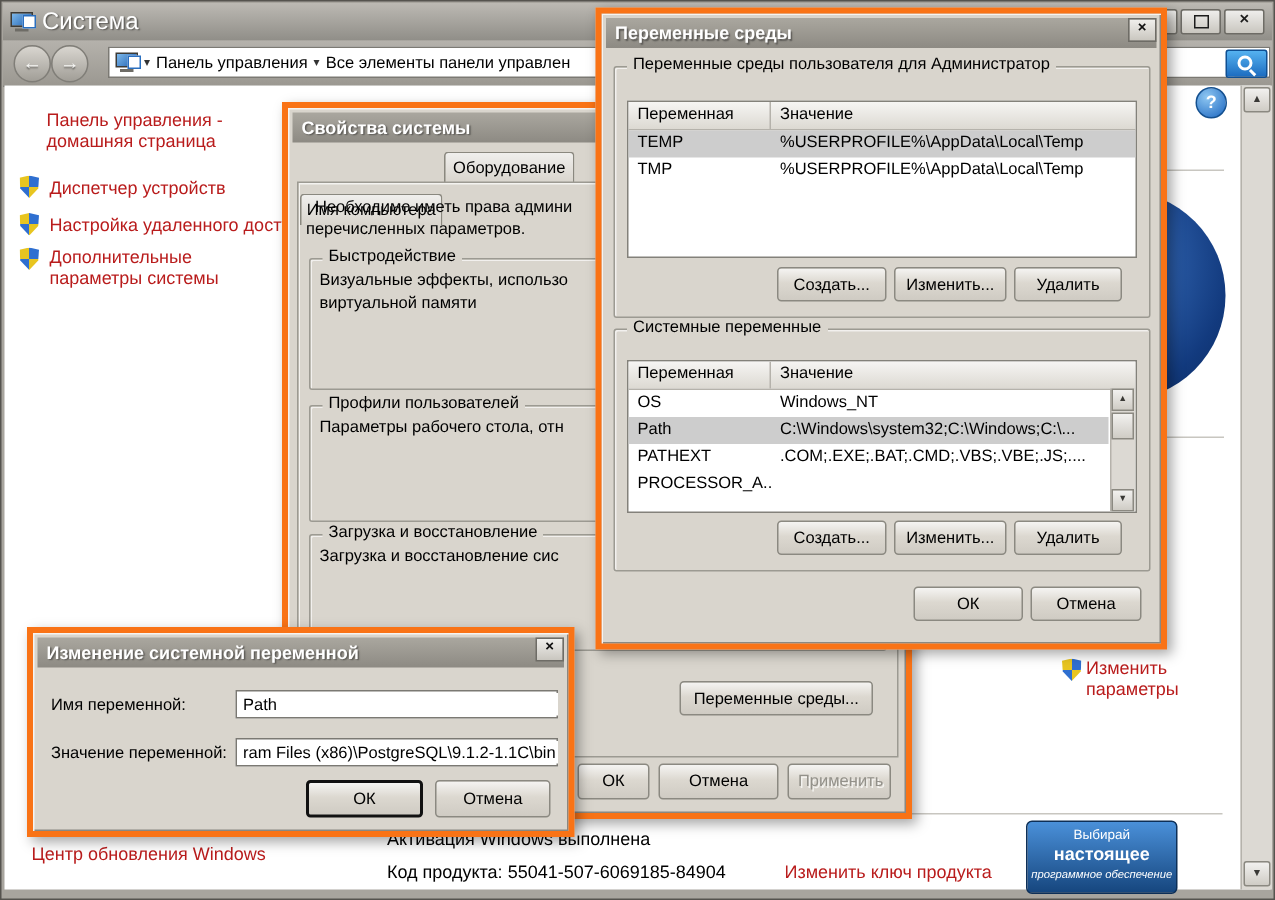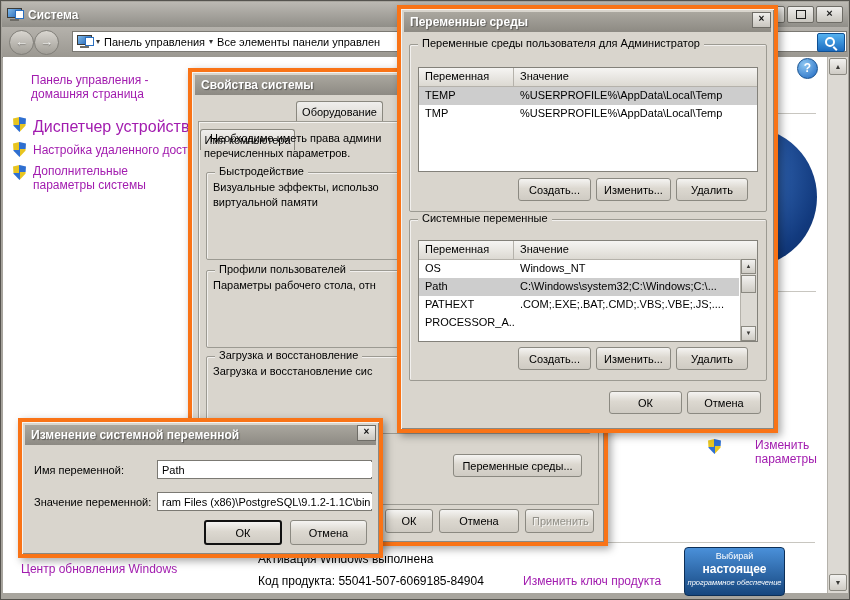--- a/index.html
+++ b/index.html
@@ -1,21 +1,21 @@
 <!DOCTYPE html>
 <html><head>
 <meta charset="utf-8">
 <style>
   html,body{margin:0;padding:0;background:#888;}
   .screen{position:relative;width:850px;height:600px;font-family:"Liberation Sans",sans-serif;font-size:11px;color:#000;overflow:hidden;background:#fff;}
   .abs{position:absolute;}
   
   .win{position:absolute;inset:0;background:#a8a59e;border:1px solid #55534e;}
   .titlebar{position:absolute;left:1px;top:1px;right:1px;height:25px;background:linear-gradient(#bcb9b3,#908e88);display:flex;align-items:center;}
-  .wtitle{color:#fff;font-weight:bold;font-size:12px;text-shadow:1px 1px 1px #5a5854;margin-left:6px;}
+  .wtitle{color:#fff;font-weight:normal;font-size:16px;text-shadow:1px 1px 1px #5a5854;margin-left:6px;}
   .winbtns{position:absolute;right:5px;top:4px;display:flex;gap:2px;}
   .wbtn{width:25px;height:15px;background:linear-gradient(#efeeec,#c9c6bf);border:1px solid #6e6c66;border-radius:2px;position:relative;text-align:center;line-height:13px;font-size:11px;font-weight:bold;color:#1c1c1c;}
   .glyph-min::after{content:"";position:absolute;left:7px;right:7px;bottom:3px;height:2px;background:#1c1c1c;}
   .glyph-max::after{content:"";position:absolute;left:8px;top:3px;width:8px;height:7px;border:1px solid #1c1c1c;}
   .monitor{position:relative;width:15px;height:13px;margin-left:5px;}
   .monitor .scr{position:absolute;left:0;top:0;right:0;bottom:3px;background:linear-gradient(135deg,#7db8ea,#1e5fb0);border:1px solid #3c3a36;}
   .monitor .base{position:absolute;bottom:0;left:3px;right:3px;height:2px;background:#6e6c66;}
   .monitor .chk{position:absolute;right:-2px;bottom:2px;width:7px;height:7px;background:#fff;border:1px solid #2a6fc0;}
   
   .toolbar{position:absolute;left:1px;top:26px;right:1px;height:30px;background:linear-gradient(#b5b2ac,#9b9891);border-bottom:1px solid #84827c;}
@@ -23,21 +23,21 @@
   .addressbar{position:absolute;left:70px;top:4px;width:666px;height:21px;background:#fff;border:1px solid #7b7973;display:flex;align-items:center;gap:4px;padding-left:4px;box-sizing:border-box;white-space:nowrap;overflow:hidden;}
   .crumbarrow{font-size:8px;color:#333;}
   .searchbox{position:absolute;left:742px;top:4px;width:103px;height:21px;background:#fff;border:1px solid #7b7973;box-sizing:border-box;}
   .searchbox input{position:absolute;left:2px;top:2px;width:72px;height:15px;border:none;outline:none;font-size:11px;font-family:inherit;}
   .searchbtn{position:absolute;right:1px;top:1px;width:26px;height:17px;background:linear-gradient(#55b2f0,#1c6cc0);border:1px solid #0f4f92;border-radius:2px;}
   .mag{position:absolute;left:6px;top:2px;width:14px;height:14px;}
   .mag::before{content:"";position:absolute;left:1px;top:1px;width:6px;height:6px;border:2px solid #fff;border-radius:50%;}
   .mag::after{content:"";position:absolute;left:10px;top:10px;width:5px;height:2px;background:#fff;transform:rotate(45deg);transform-origin:0 0;}
   
   .content{position:absolute;left:2px;top:56px;width:844px;height:536px;background:#fff;}
-  .link{color:#a21caf;cursor:pointer;}
+  .link{color:#b91c1c;cursor:pointer;}
   .shield{display:inline-block;width:13px;height:15px;background:conic-gradient(#2f6fd0 0 25%,#e8c520 0 50%,#2f6fd0 0 75%,#e8c520 0 100%);clip-path:polygon(50% 0,100% 10%,96% 58%,50% 100%,4% 58%,0 10%);}
   .divline{position:absolute;height:1px;background:#c8c6c0;}
   .helpicon{position:absolute;left:794px;top:1px;width:19px;height:19px;border-radius:50%;background:radial-gradient(circle at 35% 30%,#8ec7f2,#1c66c0);border:1px solid #14508f;color:#fff;font-weight:bold;font-size:12px;text-align:center;line-height:19px;}
   .mainscroll{position:absolute;left:824px;top:0px;width:20px;height:536px;background:#dcd9d3;border-left:1px solid #b5b2ab;}
   .sbtn{position:absolute;left:1px;width:18px;height:17px;background:linear-gradient(#f2f1ef,#cfccc5);border:1px solid #8b8981;border-radius:2px;text-align:center;line-height:15px;font-size:7px;color:#3a3936;box-sizing:border-box;}
   .flag{position:absolute;left:674px;top:70px;width:140px;height:140px;border-radius:50%;background:radial-gradient(circle at 35% 35%,#4a86d8,#123a7e 72%,#0b2a5e);z-index:1;}
   .pane{position:absolute;width:28px;height:25px;transform:skewY(-6deg);}
   .badge{position:absolute;left:681px;top:490px;width:99px;height:47px;border-radius:4px;background:linear-gradient(#4a90d9,#16467e);border:1px solid #0d2f57;color:#fff;text-align:center;overflow:hidden;}
   .badge .b1{font-size:9px;margin-top:3px;}
   .badge .b2{font-size:12px;font-weight:bold;line-height:16px;}
@@ -107,37 +107,37 @@
         <span class="searchbtn">
             <span class="mag"></span>
           </span>
       </div>
     </div>
 
     <div class="content">
 
       <div class="abs link" style="left:28px;top:16px;width:158px;font-size:12px;">Панель управления - домашняя страница</div>
       <span class="shield abs" style="left:10px;top:60px;"></span>
-      <div class="abs link" style="left:30px;top:61px;font-size:16px;white-space:nowrap;">Диспетчер устройств</div>
+      <div class="abs link" style="left:30px;top:61px;font-size:12px;white-space:nowrap;">Диспетчер устройств</div>
       <span class="shield abs" style="left:10px;top:85px;"></span>
       <div class="abs link" style="left:30px;top:86px;width:156px;font-size:12px;overflow:hidden;white-space:nowrap;">Настройка удаленного доступа</div>
       <span class="shield abs" style="left:10px;top:108px;"></span>
       <div class="abs link" style="left:30px;top:107px;width:158px;font-size:12px;">Дополнительные параметры системы</div>
 
       <div class="helpicon">?</div>
       <div class="divline" style="left:768px;top:56px;width:45px;"></div>
       <div class="divline" style="left:768px;top:234px;width:45px;"></div>
       <div class="flag">
         <span class="pane" style="left:38px;top:42px;background:#d9462f;"></span>
         <span class="pane" style="left:70px;top:38px;background:#7fba00;"></span>
         <span class="pane" style="left:38px;top:71px;background:#2f66c4;"></span>
         <span class="pane" style="left:70px;top:67px;background:#f0b02f;"></span>
       </div>
       <span class="shield abs" style="left:705px;top:382px;"></span>
-      <div class="abs link" style="left:752px;top:381px;width:68px;font-size:12px;">Изменить параметры</div>
+      <div class="abs link" style="left:721px;top:381px;width:68px;font-size:12px;">Изменить параметры</div>
 
       <div class="divline" style="left:250px;top:485px;width:562px;"></div>
       <div class="abs" style="left:255px;top:495px;font-size:12px;">Активация Windows выполнена</div>
       <div class="abs" style="left:255px;top:517px;font-size:12px;">
         <span>Код продукта:</span>
         <span>55041-507-6069185-84904</span>
       </div>
       <div class="abs link" style="left:520px;top:517px;font-size:12px;">Изменить ключ продукта</div>
       <div class="abs link" style="left:18px;top:505px;font-size:12px;">Центр обновления Windows</div>
 

